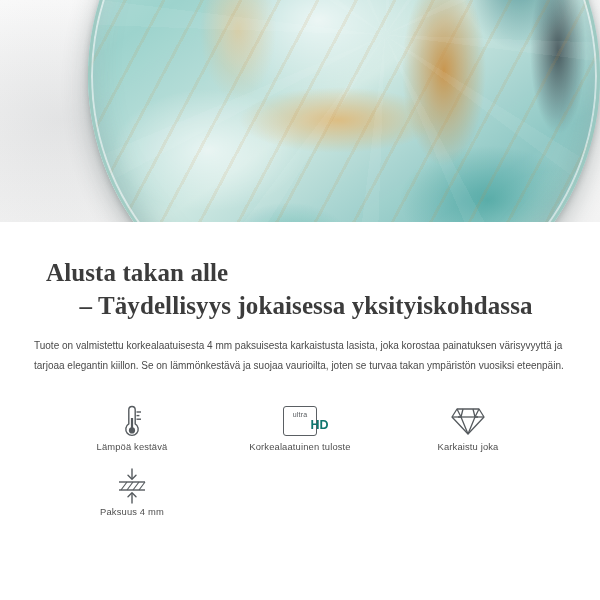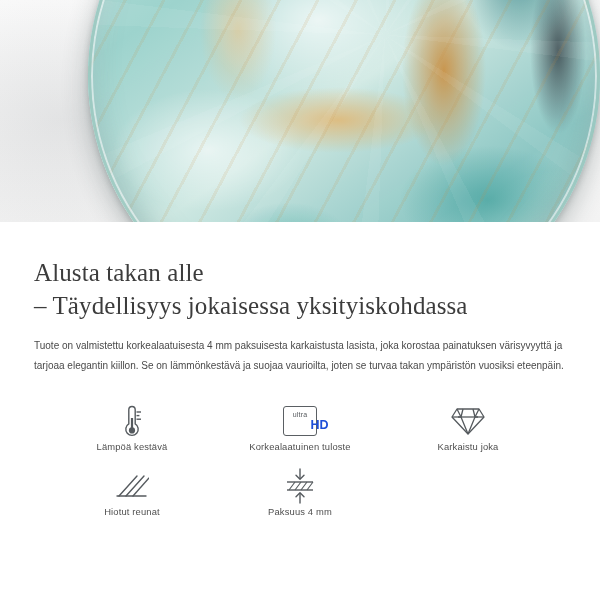--- a/index.html
+++ b/index.html
@@ -120,25 +120,25 @@
   
   .content {
     position: relative;
     padding: 20px 34px 0 34px;
   }
   .headline {
     font-family: "Liberation Serif", serif;
     font-size: 25px;
     line-height: 1.32;
     color: #3c3c3c;
-    font-weight: 400;
-    margin: 14px 0 14px 0;
+    font-weight: 700;
+    margin: 14px 0 14px 12px;
     letter-spacing: 0.1px;
   }
-  .headline .line2 { display: block; }
+  .headline .line2 { display: block; text-align: center; }
 
   .body-copy {
     font-family: "Liberation Sans", sans-serif;
     font-size: 10px;
     line-height: 1.95;
     color: #4a4a4a;
     margin: 0;
     max-width: 534px;
   }
 
@@ -173,21 +173,21 @@
     border: 1.4px solid #5a5f63;
     border-radius: 3px;
     width: 34px; height: 30px;
     display: flex;
     flex-direction: column;
     align-items: center;
     justify-content: center;
     line-height: 1;
   }
   .ultrahd-box .u1 { font-size: 7px; color: #55595d; letter-spacing: .2px; }
-  .ultrahd-box .u2 { font-size: 12.5px; font-weight: bold; color: #1d4ed8; margin-top: 1px; padding-left: 39px; }
+  .ultrahd-box .u2 { font-size: 12.5px; font-weight: bold; color: #0f766e; margin-top: 1px; padding-left: 39px; }
 </style>
 </head>
 <body>
 
 <div class="page">
 
   <div class="hero">
     <div class="hero-backdrop"></div>
     <div class="disc-wrap">
       <div class="disc">
@@ -243,31 +243,20 @@
             <path d="M2 12h32"></path>
             <path d="M7 4l4 8-3 0"></path>
             <path d="M13 4l-2 8 7 17"></path>
             <path d="M23 4l2 8-7 17"></path>
             <path d="M29 4l-4 8 3 0"></path>
           </svg>
         </div>
         <div class="feature-label">Karkaistu joka</div>
       </div>
 
-      <div class="feature">
-        <div class="feature-icon">
-          <svg width="34" height="30" viewBox="0 0 34 30" fill="none" stroke="#555a5e" stroke-width="1.4" stroke-linecap="round">
-            <path d="M4 25 L22 5"></path>
-            <path d="M11 25 L29 5"></path>
-            <path d="M18 25 L34 7"></path>
-            <path d="M2 25 H31"></path>
-          </svg>
-        </div>
-        <div class="feature-label">Hiotut reunat</div>
-      </div>
 
       <div class="feature">
         <div class="feature-icon">
           <svg width="32" height="38" viewBox="0 0 32 38" fill="none" stroke="#555a5e" stroke-width="1.4">
             <line x1="16" y1="2" x2="16" y2="11" stroke-linecap="round"></line>
             <path d="M12 8.2 16 12.2 20 8.2" stroke-linecap="round" stroke-linejoin="round"></path>
             <line x1="3" y1="15" x2="29" y2="15"></line>
             <line x1="3" y1="23" x2="29" y2="23"></line>
             <path d="M5 23 L11 15 M11 23 L17 15 M17 23 L23 15 M23 23 L29 15" stroke-width="1.1"></path>
             <line x1="16" y1="36" x2="16" y2="27" stroke-linecap="round"></line>

